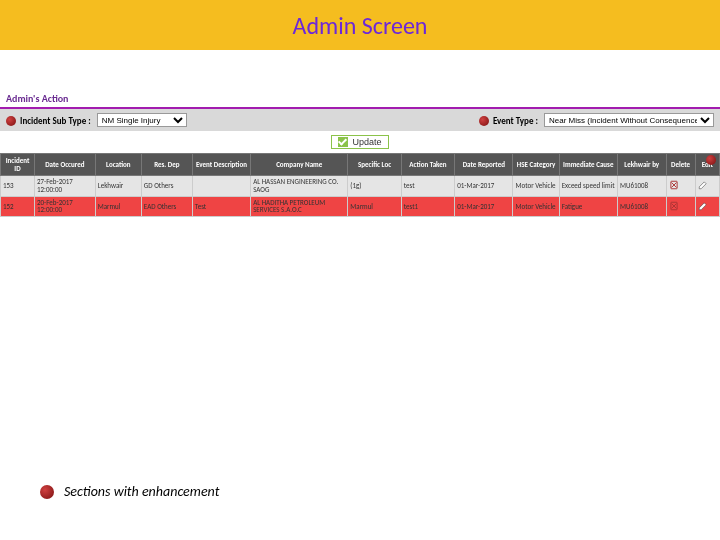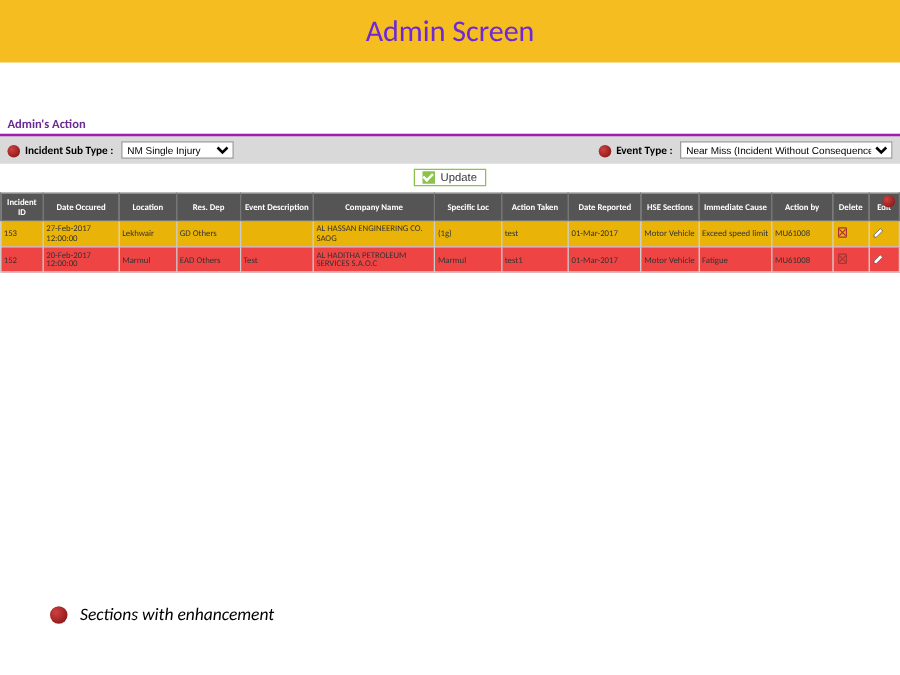--- a/index.html
+++ b/index.html
@@ -17,21 +17,21 @@
   .filter-row .dot-before::before { content: ""; position: absolute; left: 0; top: 1px; width: 10px; height: 10px; background: radial-gradient(circle at 35% 35%, #d04040, #7a1010); border-radius: 50%; }
   .spacer { flex: 1; }
   .update-row { text-align: center; padding: 4px 0; background: #fff; }
   .update-btn { display: inline-flex; align-items: center; gap: 4px; background: #fff; border: 1px solid #8bc34a; padding: 1px 6px; font-size: 9px; color: #333; cursor: pointer; }
   .update-btn .check { width: 10px; height: 10px; background: #8bc34a; display: inline-block; position: relative; }
   .update-btn .check::after { content: ""; position: absolute; left: 2px; top: 0px; width: 3px; height: 6px; border: solid #fff; border-width: 0 2px 2px 0; transform: rotate(45deg); }
   table.data { width: 100%; border-collapse: collapse; font-size: 7px; table-layout: fixed; }
   table.data th { background: #555; color: #fff; font-weight: bold; padding: 3px 2px; border: 1px solid #777; font-size: 7px; text-align: center; line-height: 1.1; }
   table.data td { border: 1px solid #ccc; padding: 2px 2px; font-size: 7px; color: #333; text-align: left; vertical-align: middle; line-height: 1.1; word-wrap: break-word; }
   table.data tr.r1 td { background: #ef4444; }
-  table.data tr.r0 td { background: #eab308; margin-top: 35px; }
+  table.data tr.r0 td { background: #e5e5e5; margin-top: 35px; }
   .icon-cell { text-align: center; }
   .del-icon, .edit-icon { display: inline-block; width: 10px; height: 10px; }
   .del-icon svg, .edit-icon svg { width: 10px; height: 10px; }
   .right-dot { position: absolute; right: 4px; top: 2px; width: 10px; height: 10px; background: radial-gradient(circle at 35% 35%, #d04040, #7a1010); border-radius: 50%; }
   .footer-note { position: absolute; bottom: 40px; left: 40px; display: flex; align-items: center; gap: 10px; }
   .footer-note .dot { width: 14px; height: 14px; background: radial-gradient(circle at 35% 35%, #d04040, #7a1010); border-radius: 50%; }
   .footer-note span { font-style: italic; font-size: 14px; color: #000; }
 </style>
 </head>
 <body>
@@ -88,23 +88,23 @@
           <tr>
             <th>Incident ID</th>
             <th>Date Occured</th>
             <th>Location</th>
             <th>Res. Dep</th>
             <th>Event Description</th>
             <th>Company Name</th>
             <th>Specific Loc</th>
             <th>Action Taken</th>
             <th>Date Reported</th>
-            <th>HSE Sections</th>
+            <th>HSE Category</th>
             <th>Immediate Cause</th>
-            <th>Action by</th>
+            <th>Lekhwair by</th>
             <th>Delete</th>
             <th>Edit</th>
           </tr>
         </thead>
         <tbody>
           <tr class="r0">
             <td>153</td>
             <td>27-Feb-2017 12:00:00</td>
             <td>Lekhwair</td>
             <td>GD Others</td>

